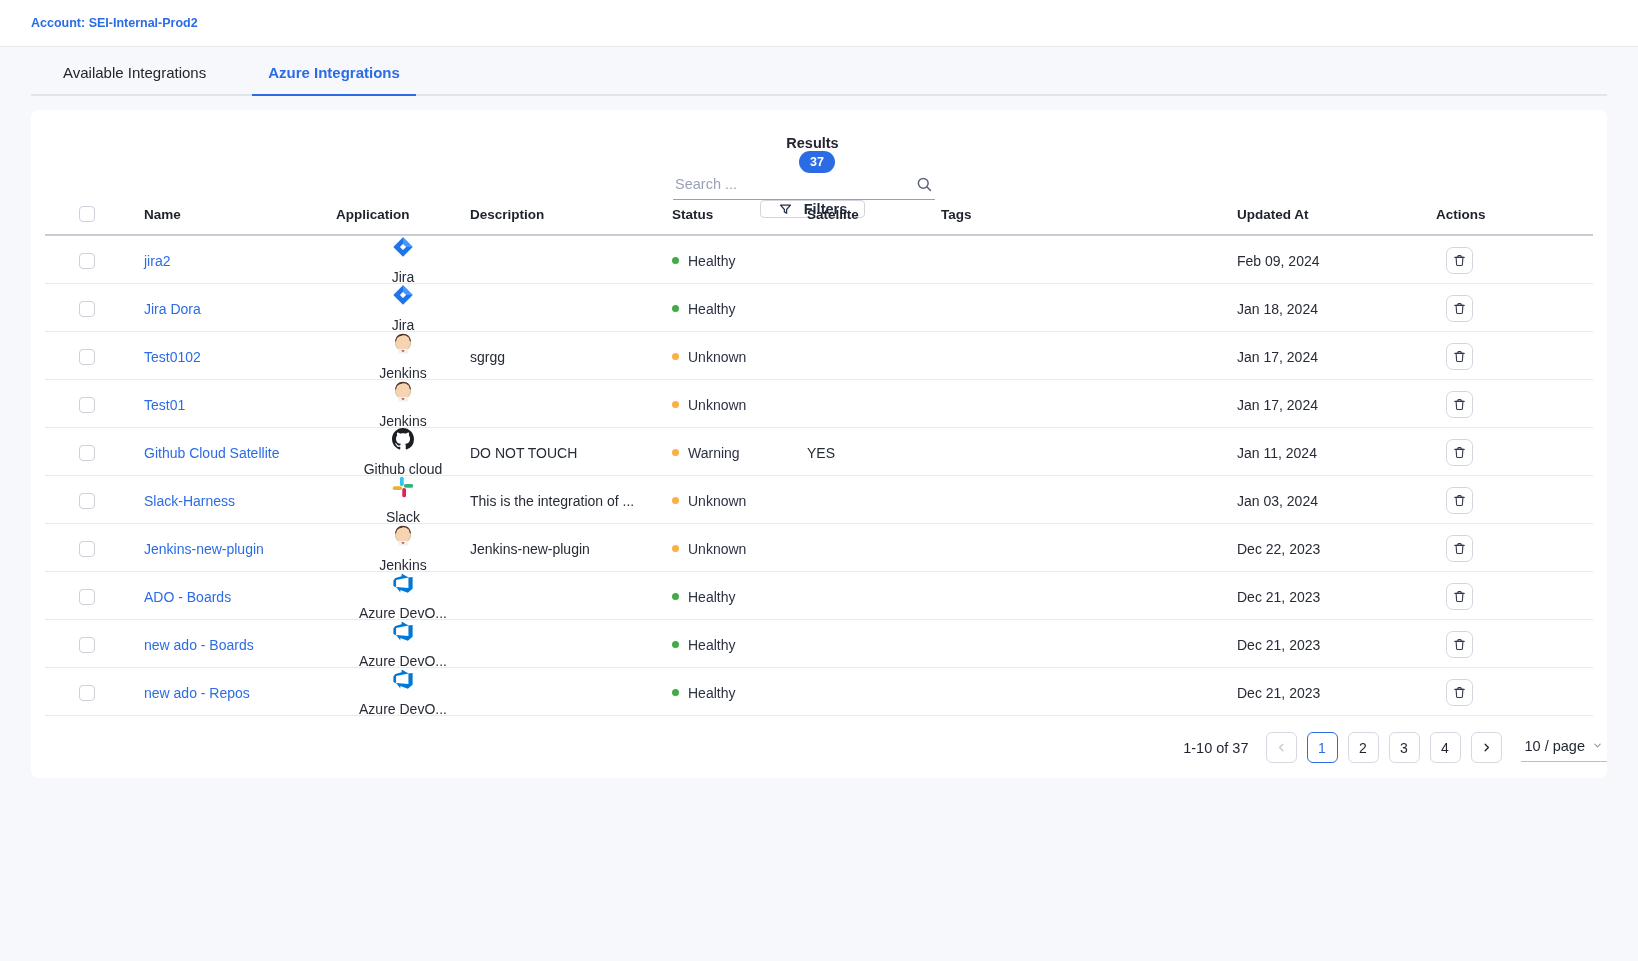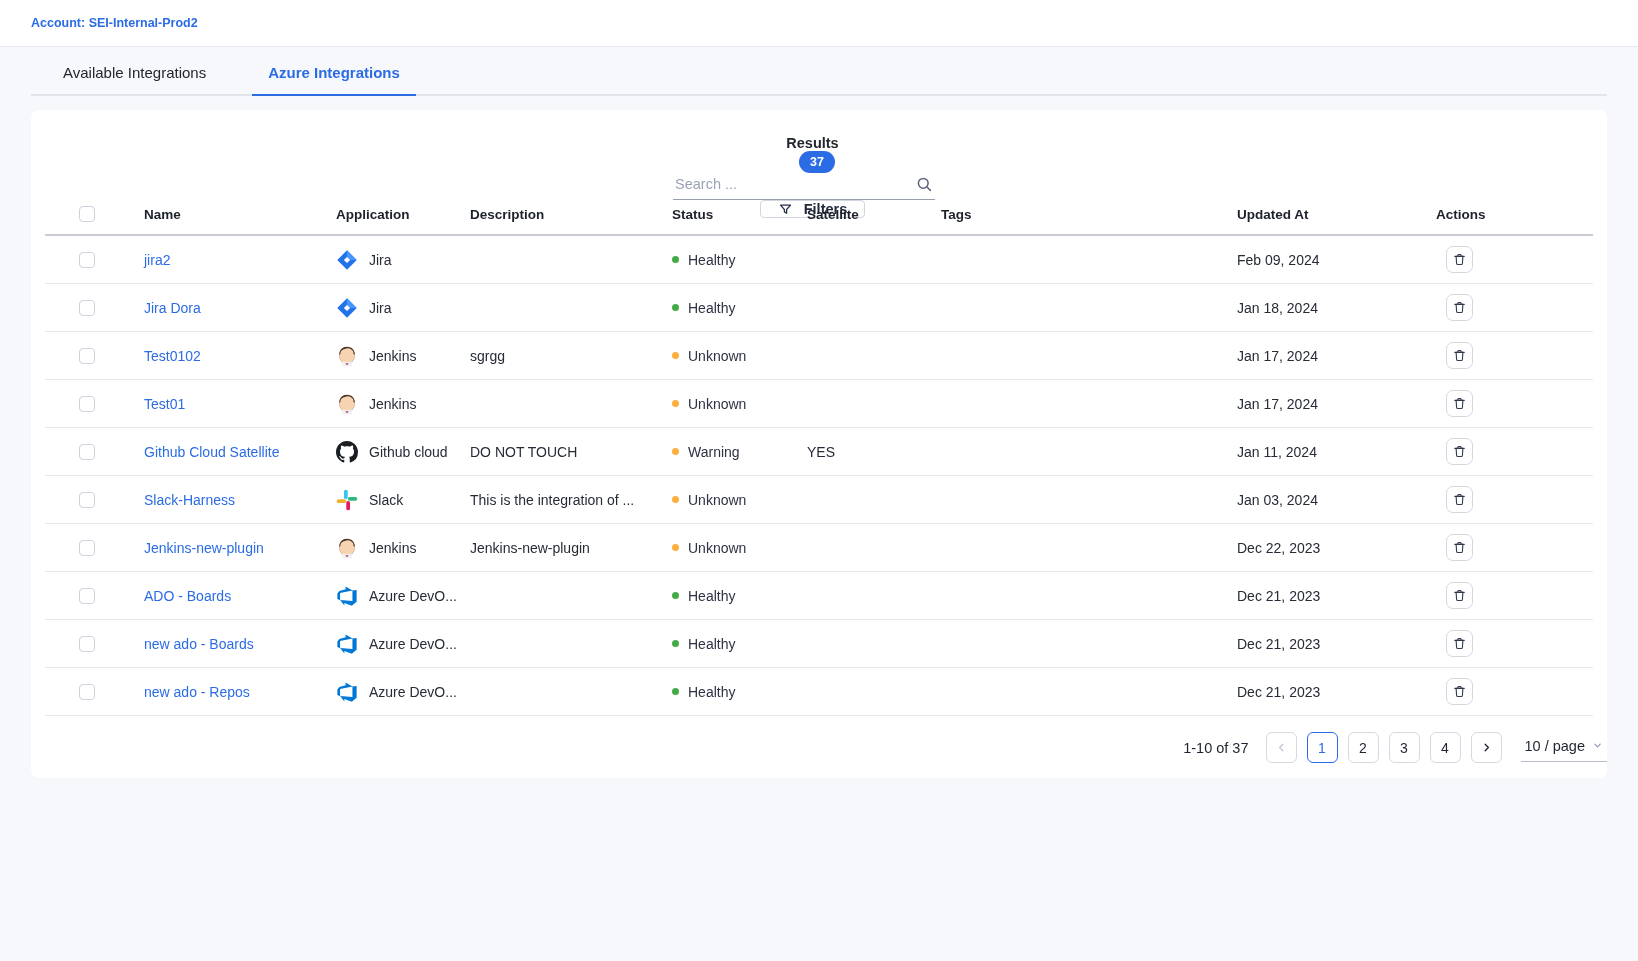--- a/index.html
+++ b/index.html
@@ -38,21 +38,21 @@
   .thead, .trow {
     display:grid;
     grid-template-columns: 99px 192px 134px 202px 135px 134px 296px 199px minmax(120px,1fr);
     align-items:center;
   }
   .thead { height:42px; border-bottom:2px solid #c9ccd4; font-size:13.5px; font-weight:700; color:#1d212b; }
   .trow  { height:48px; border-bottom:1px solid #e8e9ee; font-size:14px; color:#262b36; }
   .cell-check { padding-left:34px; }
   .checkbox { appearance:none; -webkit-appearance:none; width:16px; height:16px; border:1.5px solid #cdd1da; border-radius:4px; background:#fff; cursor:pointer; display:block; }
   .name-link { color:#2b6ce5; text-decoration:none; cursor:pointer; }
-  .app-cell { display:flex; align-items:center; gap:11px; }
+  .app-cell { display:flex; align-items:center; gap:11px;flex-direction:column; }
   .app-icon { width:22px; height:22px; display:flex; align-items:center; justify-content:center; flex:none; }
   .status-cell { display:flex; align-items:center; gap:9px; color:#2c3242; }
   .dot { width:7px; height:7px; border-radius:50%; flex:none; }
   .actions-cell { }
   .delete-btn { width:27px; height:27px; border:1px solid #d3d6df; border-radius:7px; background:#fff; display:flex; align-items:center; justify-content:center; margin-left:10px; cursor:pointer; }
 
   
   .pagination { display:flex; align-items:center; justify-content:flex-end; gap:10px; padding-top:16px; font-size:14.5px; color:#1f2430; }
   .range-label { margin-right:7px; }
   .page-btn { min-width:31px; height:31px; border:1px solid #d6d9e1; border-radius:6px; background:#fff; display:flex; align-items:center; justify-content:center; font-size:14px; color:#1f2430; cursor:pointer; font-family:inherit; }

